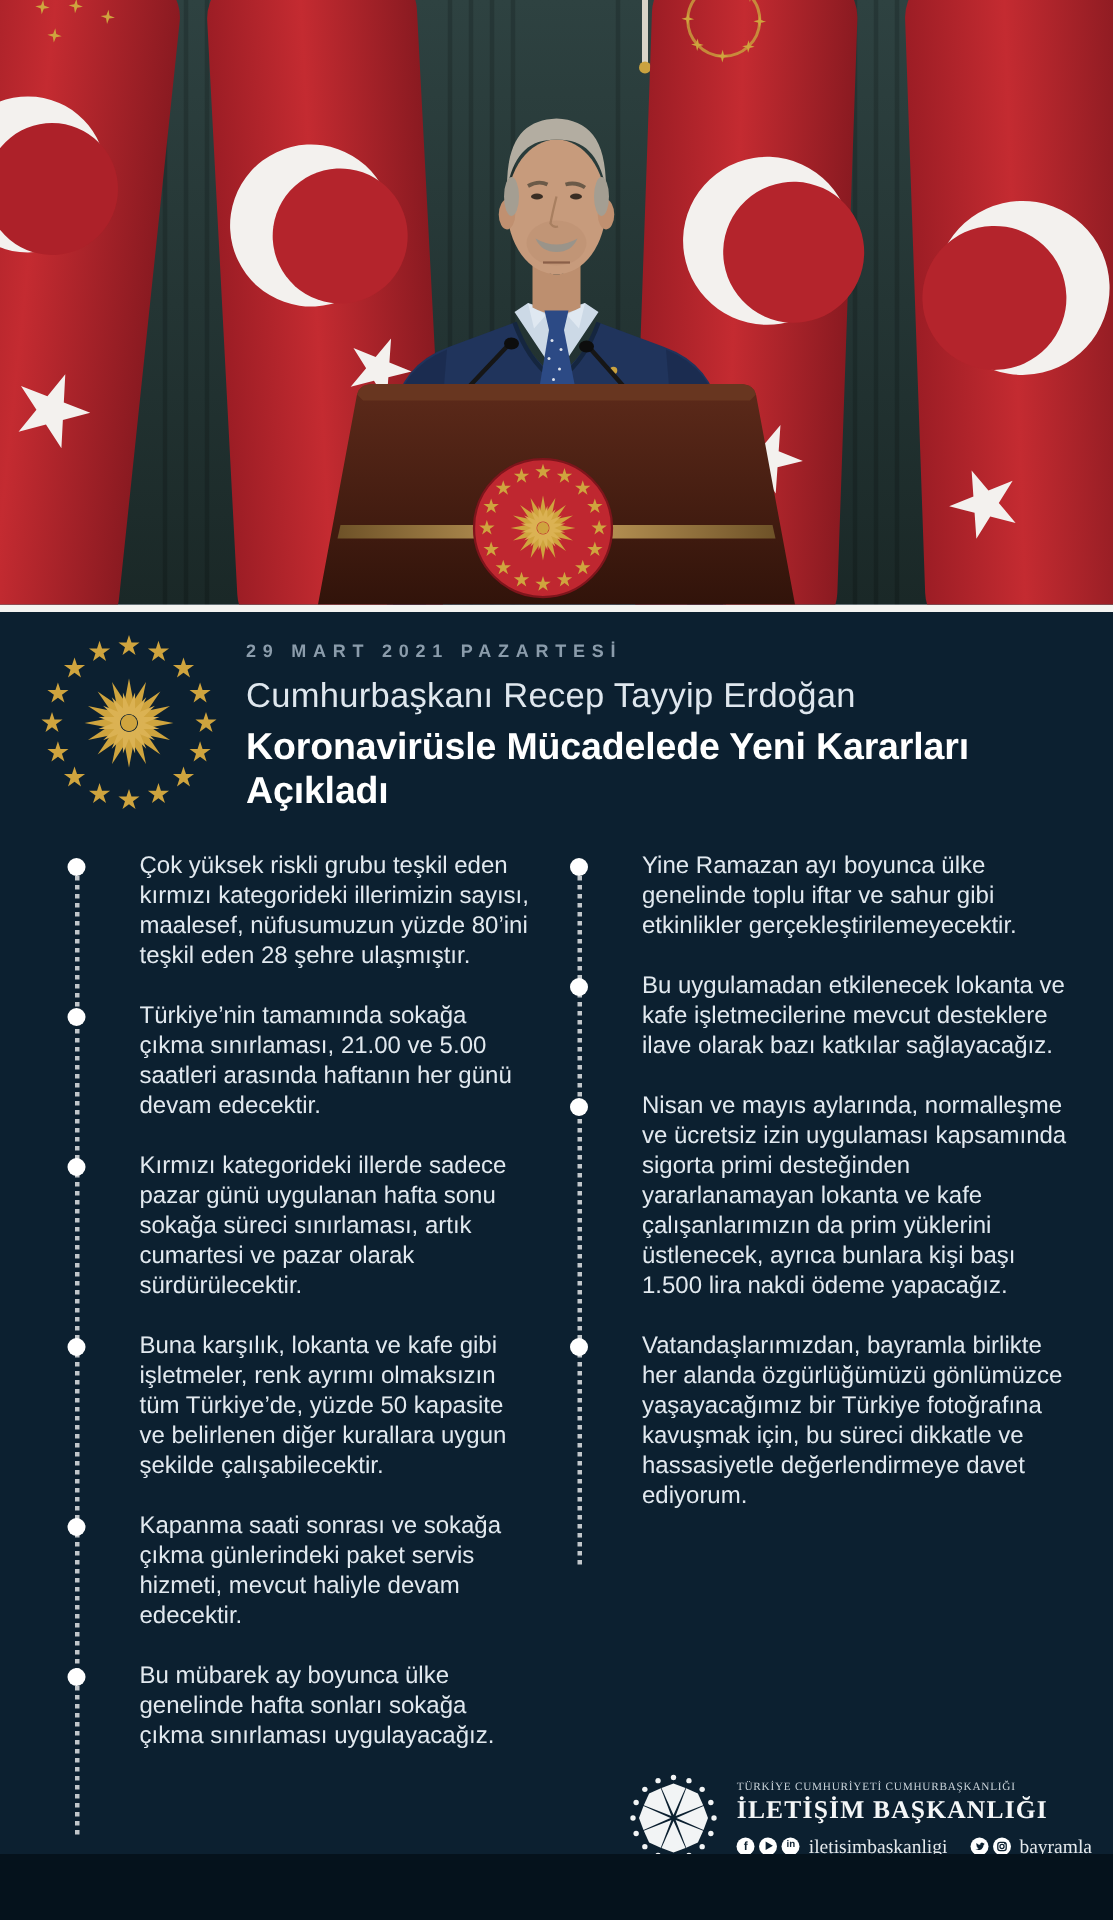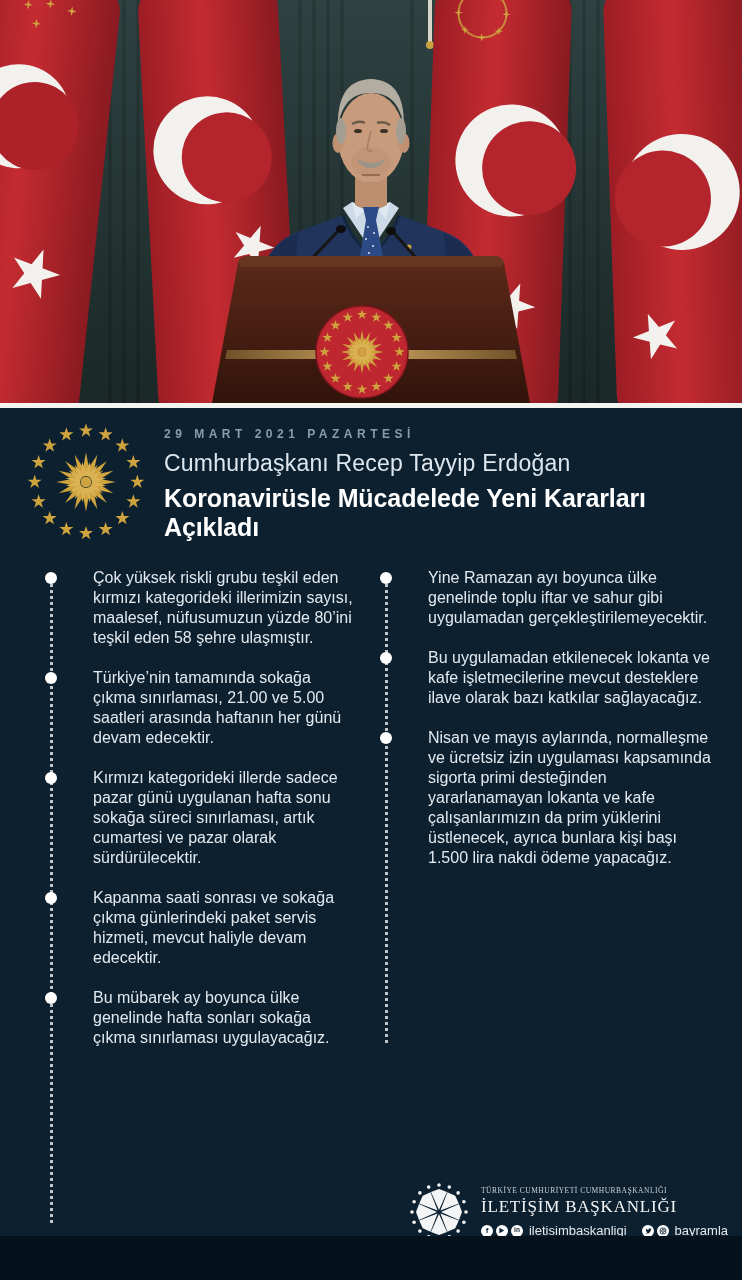--- a/index.html
+++ b/index.html
@@ -23,27 +23,27 @@
   .dotline{position:absolute;width:0;border-left:3px dotted rgba(255,255,255,.75);}
   .item{display:flex;margin-bottom:20px;position:relative;}
   .dot-wrap{flex:none;width:53px;padding-left:5px;box-sizing:border-box;}
   .dot{width:12px;height:12px;border-radius:50%;background:#ffffff;margin-top:4px;}
   .txt{flex:1;font-size:16px;line-height:20px;color:#e2e9ef;}
   
   .footer{position:absolute;left:436px;top:1180px;width:292px;display:flex;align-items:center;justify-content:flex-end;}
   .footer-logo{flex:none;}
   .footer-text{margin-left:10px;}
   .org-small{font-family:"Liberation Serif",serif;font-size:7.5px;letter-spacing:.5px;color:#c9d2d9;margin-bottom:2px;white-space:nowrap;}
-  .org-name{font-family:"Liberation Serif",serif;font-size:17px;font-weight:400;letter-spacing:.8px;color:#f4f6f7;white-space:nowrap;}
+  .org-name{font-family:"Liberation Serif",serif;font-size:17px;font-weight:700;letter-spacing:.8px;color:#f4f6f7;white-space:nowrap;}
   .social-row{display:flex;align-items:center;margin-top:6px;}
   .sicon{width:12px;height:12px;border-radius:50%;background:#ffffff;color:#0c2030;
          display:flex;align-items:center;justify-content:center;margin-right:3px;flex:none;
          font-size:8px;font-weight:bold;line-height:1;}
   .sicon svg{display:block;}
-  .handle{font-family:Liberation Sans, sans-serif;font-size:13px;color:#e5e9ec;margin-left:3px;white-space:nowrap;}
+  .handle{font-family:Liberation Serif, serif;font-size:13px;color:#e5e9ec;margin-left:3px;white-space:nowrap;}
   .gap{width:15px;flex:none;}
 </style>
 </head>
 <body>
 
 <div class="page">
 
   <svg width="0" height="0" style="position:absolute" aria-hidden="true">
     <defs>
       <path id="st5" d="M0,-10 L2.25,-3.09 L9.51,-3.09 L3.63,1.18 L5.88,8.09 L0,3.82 L-5.88,8.09 L-3.63,1.18 L-9.51,-3.09 L-2.25,-3.09 Z"></path>
@@ -273,66 +273,78 @@
     </div>
   </div>
 
   <div class="columns">
     <div class="col col-left">
       <div class="dotline" style="left: 9.5px; top: 10px; height: 645px;"></div>
       <div class="item">
           <div class="dot-wrap">
             <div class="dot"></div>
           </div>
-          <div class="txt">Çok yüksek riskli grubu teşkil eden kırmızı kategorideki illerimizin sayısı, maalesef, nüfusumuzun yüzde 80’ini teşkil eden 58 şehre ulaşmıştır.</div>
+          <div class="txt">Çok yüksek riskli grubu teşkil eden kırmızı kategorideki illerimizin sayısı, maalesef, nüfusumuzun yüzde 80’ini teşkil eden 28 şehre ulaşmıştır.</div>
         </div>
       <div class="item">
           <div class="dot-wrap">
             <div class="dot"></div>
           </div>
           <div class="txt">Türkiye’nin tamamında sokağa çıkma sınırlaması, 21.00 ve 5.00 saatleri arasında haftanın her günü devam edecektir.</div>
         </div>
       <div class="item">
           <div class="dot-wrap">
             <div class="dot"></div>
           </div>
           <div class="txt">Kırmızı kategorideki illerde sadece pazar günü uygulanan hafta sonu sokağa süreci sınırlaması, artık cumartesi ve pazar olarak sürdürülecektir.</div>
+        </div>
+      <div class="item">
+          <div class="dot-wrap">
+            <div class="dot"></div>
+          </div>
+          <div class="txt">Buna karşılık, lokanta ve kafe gibi işletmeler, renk ayrımı olmaksızın tüm Türkiye’de, yüzde 50 kapasite ve belirlenen diğer kurallara uygun şekilde çalışabilecektir.</div>
         </div>
       <div class="item">
           <div class="dot-wrap">
             <div class="dot"></div>
           </div>
           <div class="txt">Kapanma saati sonrası ve sokağa çıkma günlerindeki paket servis hizmeti, mevcut haliyle devam edecektir.</div>
         </div>
       <div class="item">
           <div class="dot-wrap">
             <div class="dot"></div>
           </div>
           <div class="txt">Bu mübarek ay boyunca ülke genelinde hafta sonları sokağa çıkma sınırlaması uygulayacağız.</div>
         </div>
     </div>
     <div class="col col-right">
       <div class="dotline" style="left: 9.5px; top: 10px; height: 465px;"></div>
       <div class="item">
           <div class="dot-wrap">
             <div class="dot"></div>
           </div>
-          <div class="txt">Yine Ramazan ayı boyunca ülke genelinde toplu iftar ve sahur gibi uygulamadan gerçekleştirilemeyecektir.</div>
+          <div class="txt">Yine Ramazan ayı boyunca ülke genelinde toplu iftar ve sahur gibi etkinlikler gerçekleştirilemeyecektir.</div>
         </div>
       <div class="item">
           <div class="dot-wrap">
             <div class="dot"></div>
           </div>
           <div class="txt">Bu uygulamadan etkilenecek lokanta ve kafe işletmecilerine mevcut desteklere ilave olarak bazı katkılar sağlayacağız.</div>
         </div>
       <div class="item">
           <div class="dot-wrap">
             <div class="dot"></div>
           </div>
           <div class="txt">Nisan ve mayıs aylarında, normalleşme ve ücretsiz izin uygulaması kapsamında sigorta primi desteğinden yararlanamayan lokanta ve kafe çalışanlarımızın da prim yüklerini üstlenecek, ayrıca bunlara kişi başı 1.500 lira nakdi ödeme yapacağız.</div>
+        </div>
+      <div class="item">
+          <div class="dot-wrap">
+            <div class="dot"></div>
+          </div>
+          <div class="txt">Vatandaşlarımızdan, bayramla birlikte her alanda özgürlüğümüzü gönlümüzce yaşayacağımız bir Türkiye fotoğrafına kavuşmak için, bu süreci dikkatle ve hassasiyetle değerlendirmeye davet ediyorum.</div>
         </div>
     </div>
   </div>
 
   <div class="footer">
     <svg class="footer-logo" width="64" height="64" viewBox="-32 -32 64 64">
       <g fill="#f2f4f5">
         <circle cx="0" cy="-27" r="1.8"></circle>
           <circle cx="10.3" cy="-24.9" r="1.8"></circle>
           <circle cx="19.1" cy="-19.1" r="1.8"></circle>

